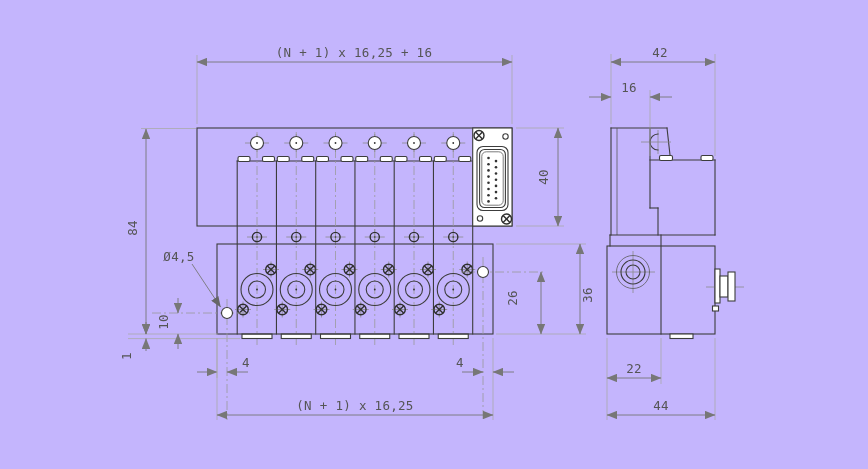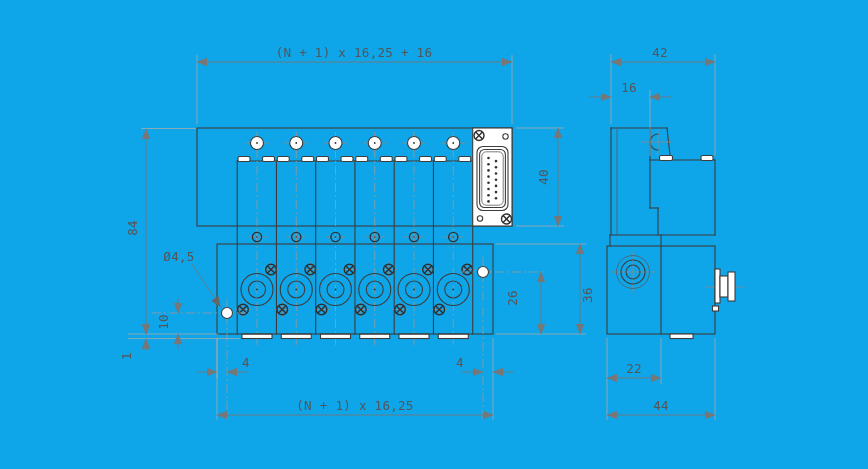--- a/index.html
+++ b/index.html
@@ -1,16 +1,16 @@
 <!DOCTYPE html>
 <html><head>
 <meta charset="utf-8">
 <style>
   html,body{margin:0;padding:0;background:#ffffff;}
-  .stage{position:relative;width:868px;height:469px;background:#0ea5e9;overflow:hidden;}
+  .stage{position:relative;width:868px;height:469px;background:#c4b5fd;overflow:hidden;}
   svg{display:block;}
   .outline{stroke:#3c3c3c;stroke-width:1.1;fill:none;stroke-linecap:square;}
   .outline-f{stroke:#3c3c3c;stroke-width:1.1;fill:#ffffff;}
   .heavy{stroke:#2f2f2f;stroke-width:1.4;fill:none;}
   .thin{stroke:#5a5a5a;stroke-width:0.8;fill:none;}
   .cl{stroke:#9a9a9a;stroke-width:0.8;fill:none;stroke-dasharray:9 3 2 3;}
   .clg{stroke:#8a8a8a;stroke-width:0.8;fill:none;}
   .ext{stroke:#aaaaaa;stroke-width:0.8;fill:none;}
   .dim{stroke:#777777;stroke-width:0.9;fill:none;}
   .pin{fill:#333333;stroke:none;}

